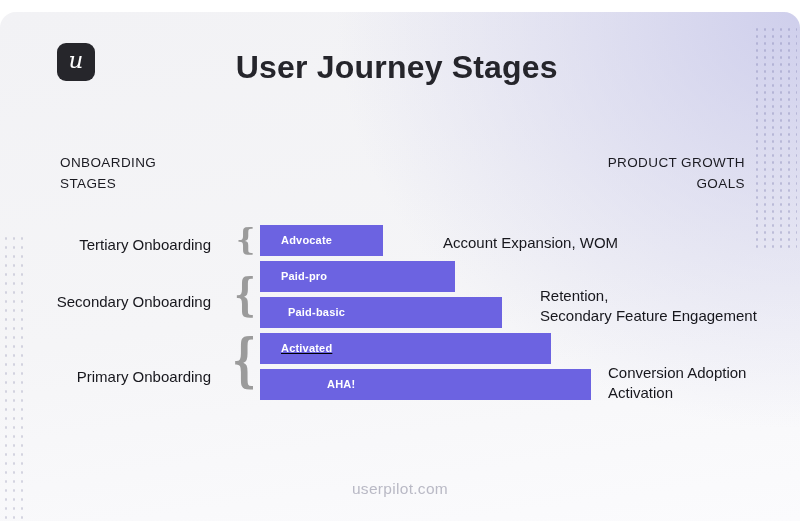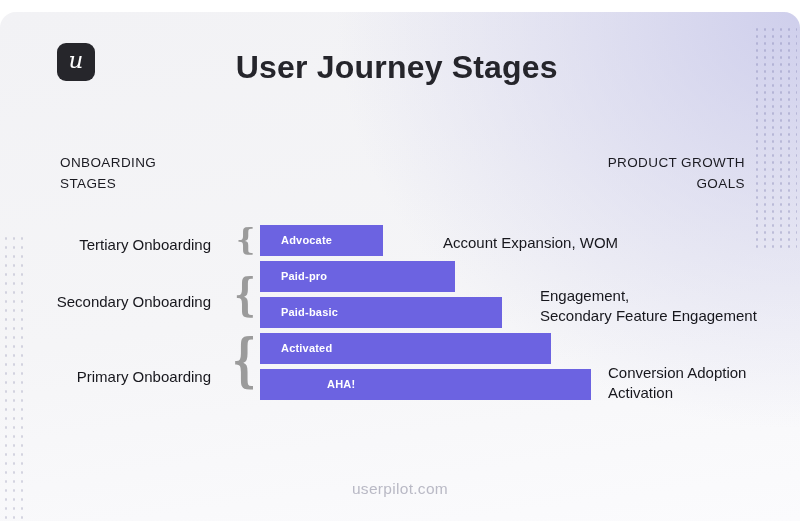--- a/index.html
+++ b/index.html
@@ -79,22 +79,22 @@
     position: absolute; left: 260px; height: 31px;
     background: #6c63e1;
   }
   .bar span {
     display: block; padding-left: 21px; line-height: 31px;
     color: #ffffff; font-size: 11px; font-weight: 700; letter-spacing: 0.2px;
     white-space: nowrap;
   }
   .bar-0 { top: 213px; }
   .bar-1 { top: 249px; }
-  .bar-2 { top: 285px; }
-  .bar-3 { top: 321px; }
+  .bar-2 { top: 285px; padding-left: 7px; }
+  .bar-3 { top: 321px; text-decoration: underline; }
   .bar-4 { top: 357px; padding-left: 46px; }
 
   .goal {
     position: absolute; font-size: 15px; line-height: 20px; color: #17171d;
     white-space: nowrap;
   }
   .goal-0 { left: 443px; top: 221px; }
   .goal-1 { left: 540px; top: 274px; }
   .goal-2 { left: 608px; top: 351px; }
 
@@ -148,21 +148,21 @@
       <span>Activated</span>
     </div>
     <div class="bar bar-4" style="width: 331px;">
       <span>AHA!</span>
     </div>
 
     <div class="goal goal-0">
       <div>Account Expansion, WOM</div>
     </div>
     <div class="goal goal-1">
-      <div>Engagement,</div>
+      <div>Retention,</div>
       <div>Secondary Feature Engagement</div>
     </div>
     <div class="goal goal-2">
       <div>Conversion Adoption</div>
       <div>Activation</div>
     </div>
 
     <div class="footer">userpilot.com</div>
   </div>
 </div>

